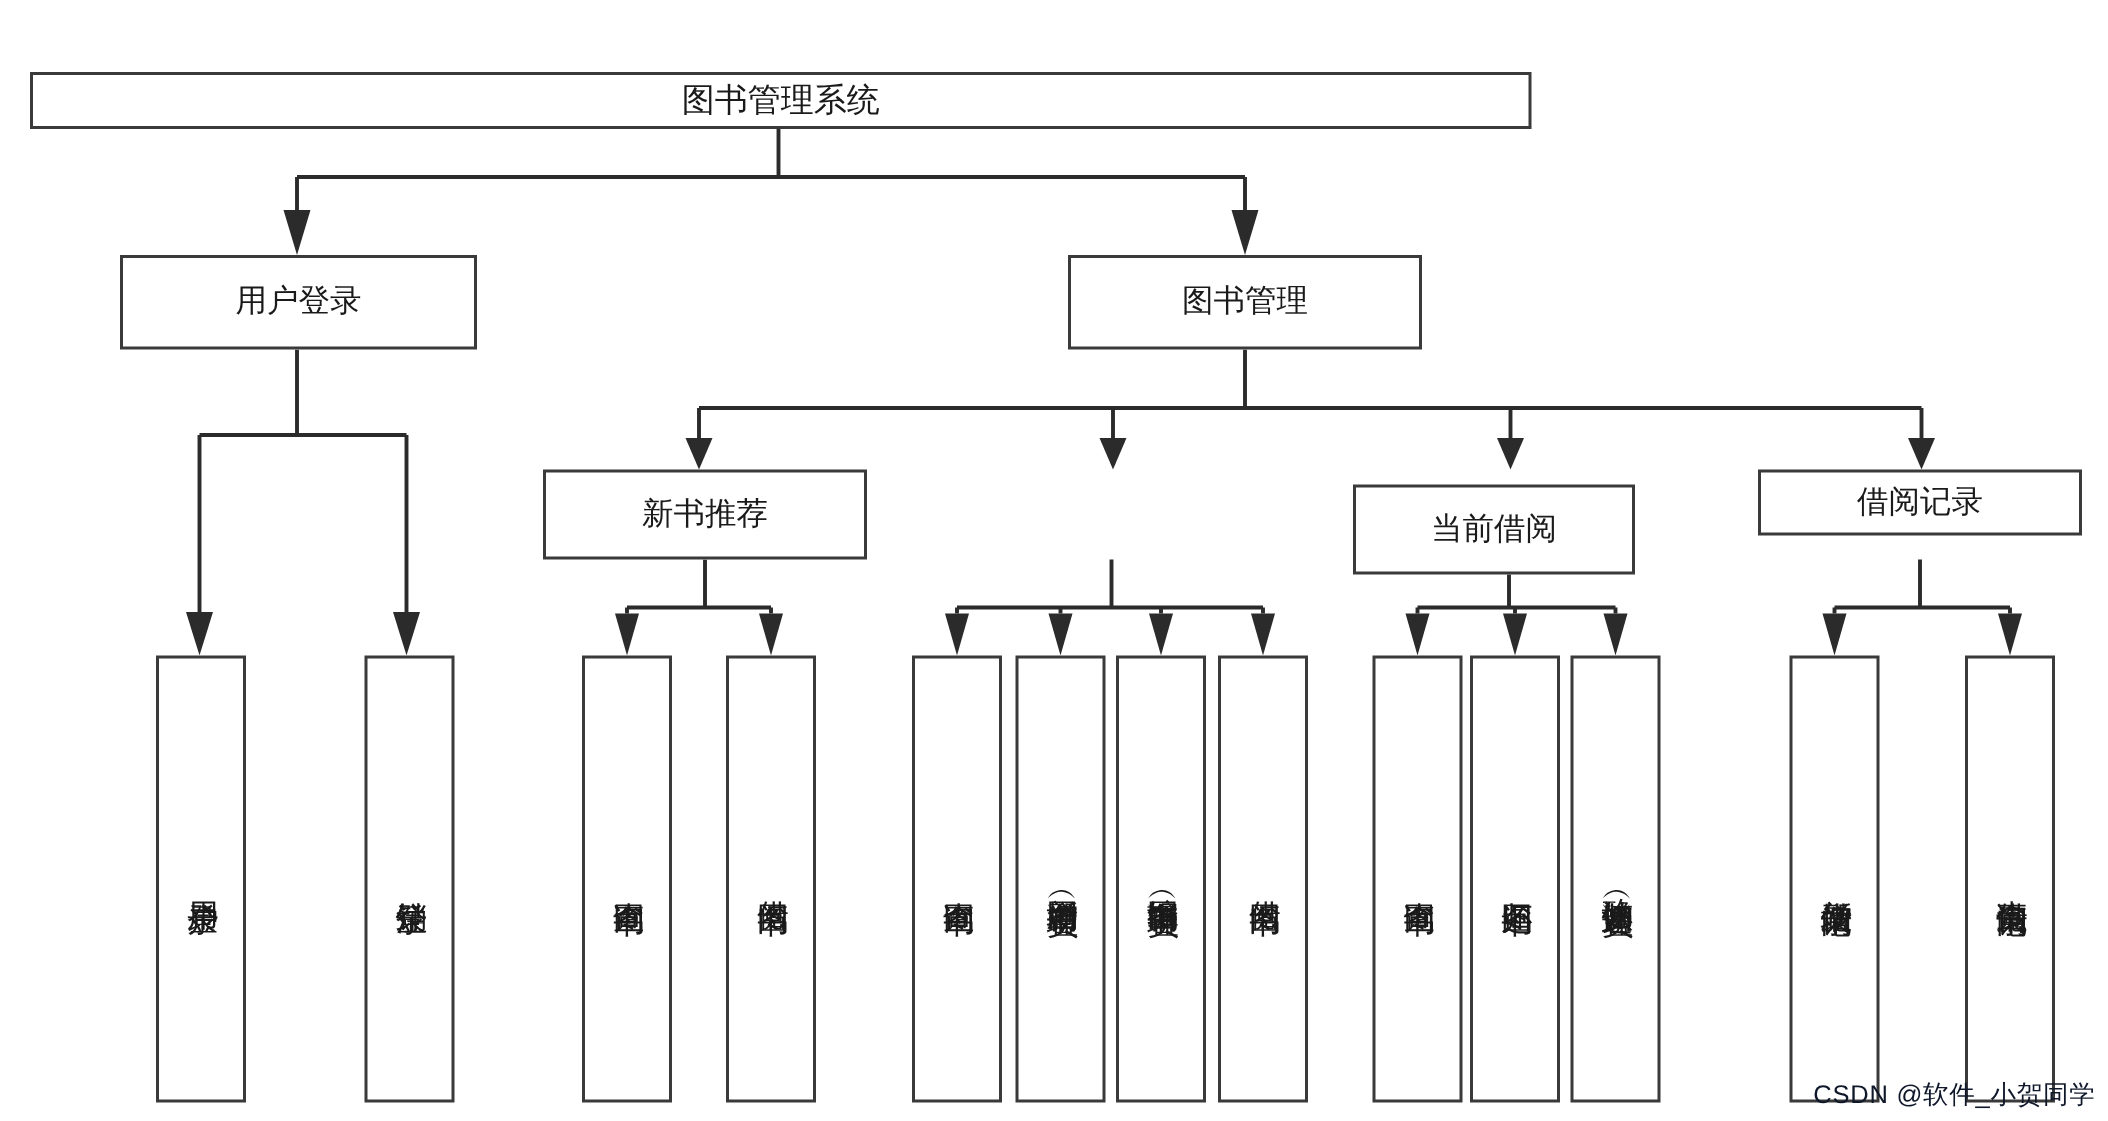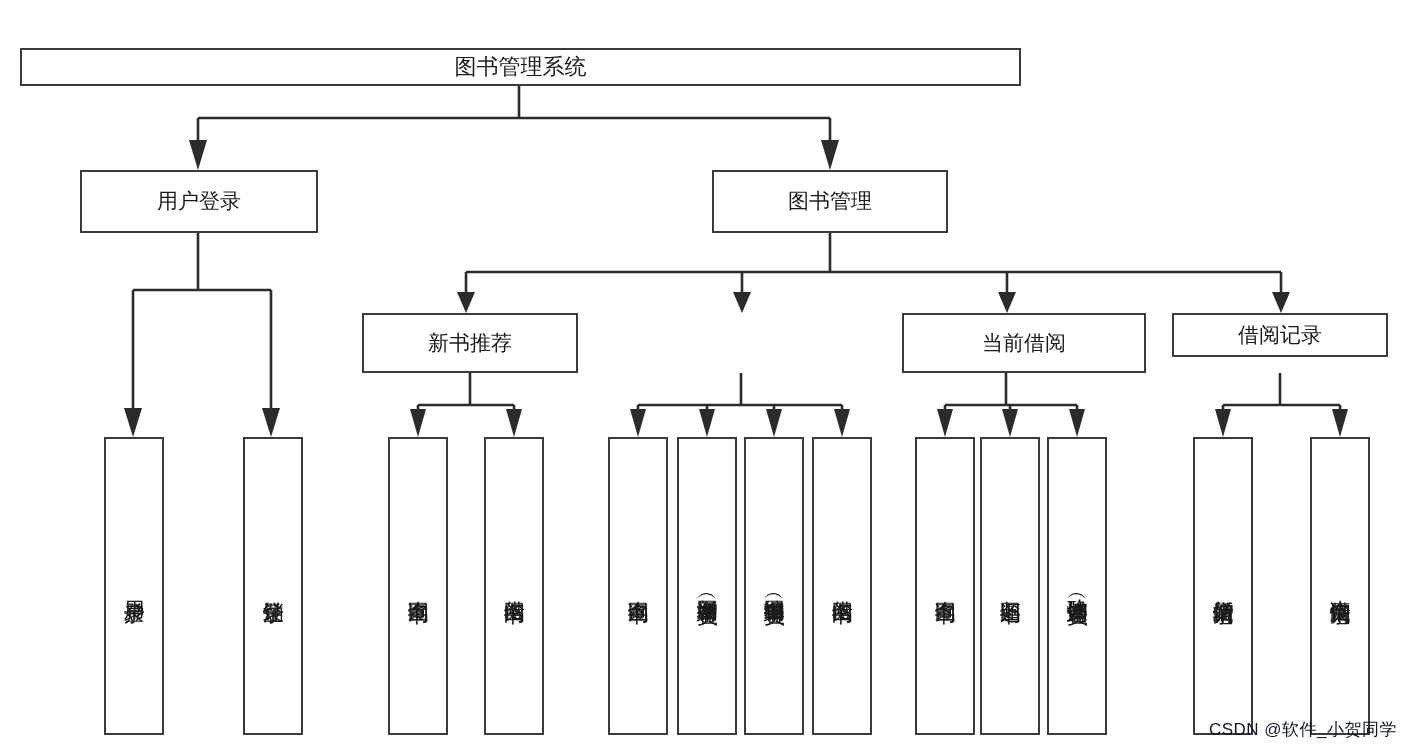--- a/index.html
+++ b/index.html
@@ -157,21 +157,21 @@
   <div class="node horizontal" style="left:80px; top:170px; width:238px; height:63px;">
     <span class="node-label">用户登录</span>
   </div>
   <div class="node horizontal" style="left:362px; top:313px; width:216px; height:60px;">
     <span class="node-label">新书推荐</span>
   </div>
 
   <div class="node horizontal" style="left:712px; top:170px; width:236px; height:63px;">
     <span class="node-label">图书管理</span>
   </div>
-  <div class="node horizontal" style="left:902px; top:313px; width:244px; height:60px;">
+  <div class="node horizontal" style="left:902px; top:323px; width:188px; height:60px;">
     <span class="node-label">当前借阅</span>
   </div>
   <div class="node horizontal" style="left:1172px; top:313px; width:216px; height:44px;">
     <span class="node-label">借阅记录</span>
   </div>
 
   <div class="node vertical" style="left:104px; top:437px; width:60px; height:298px;">
     <span class="node-label">用户登录</span>
   </div>
   <div class="node vertical" style="left:243px; top:437px; width:60px; height:298px;">

